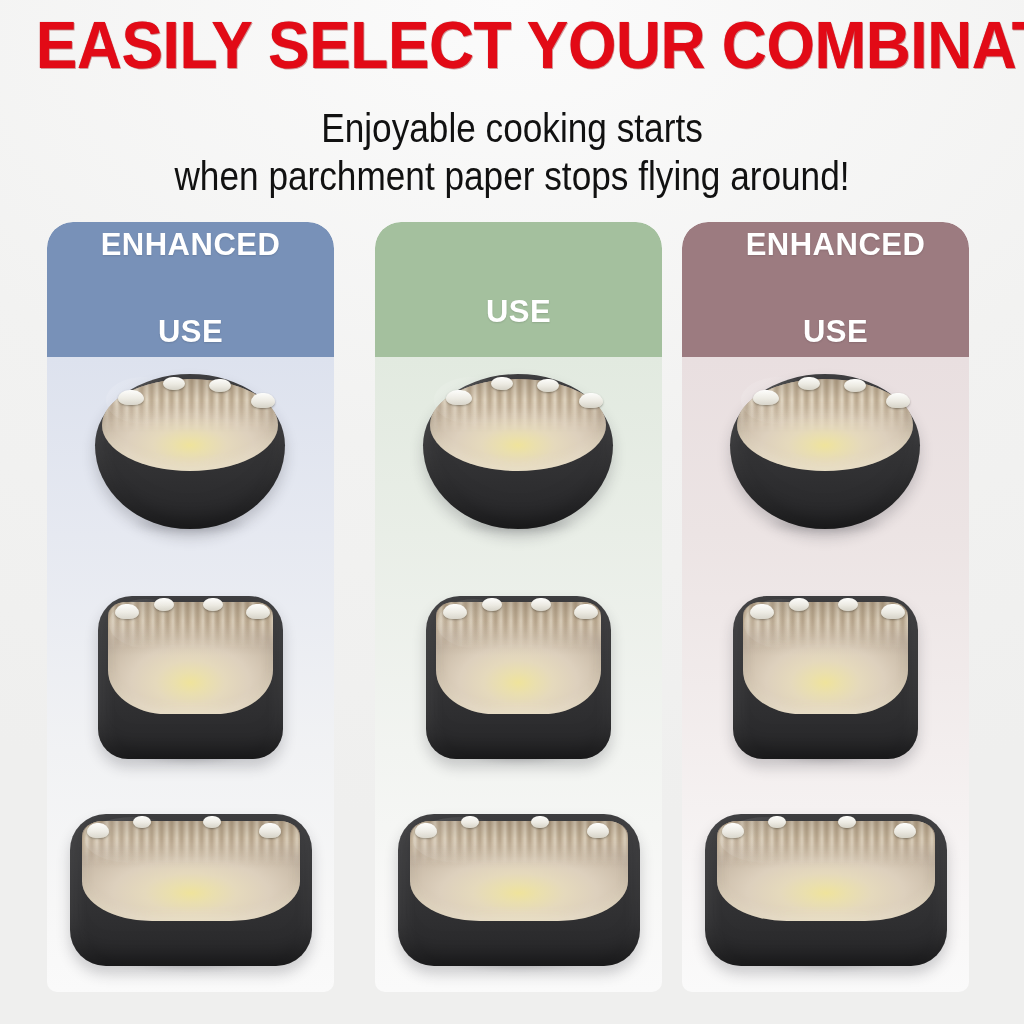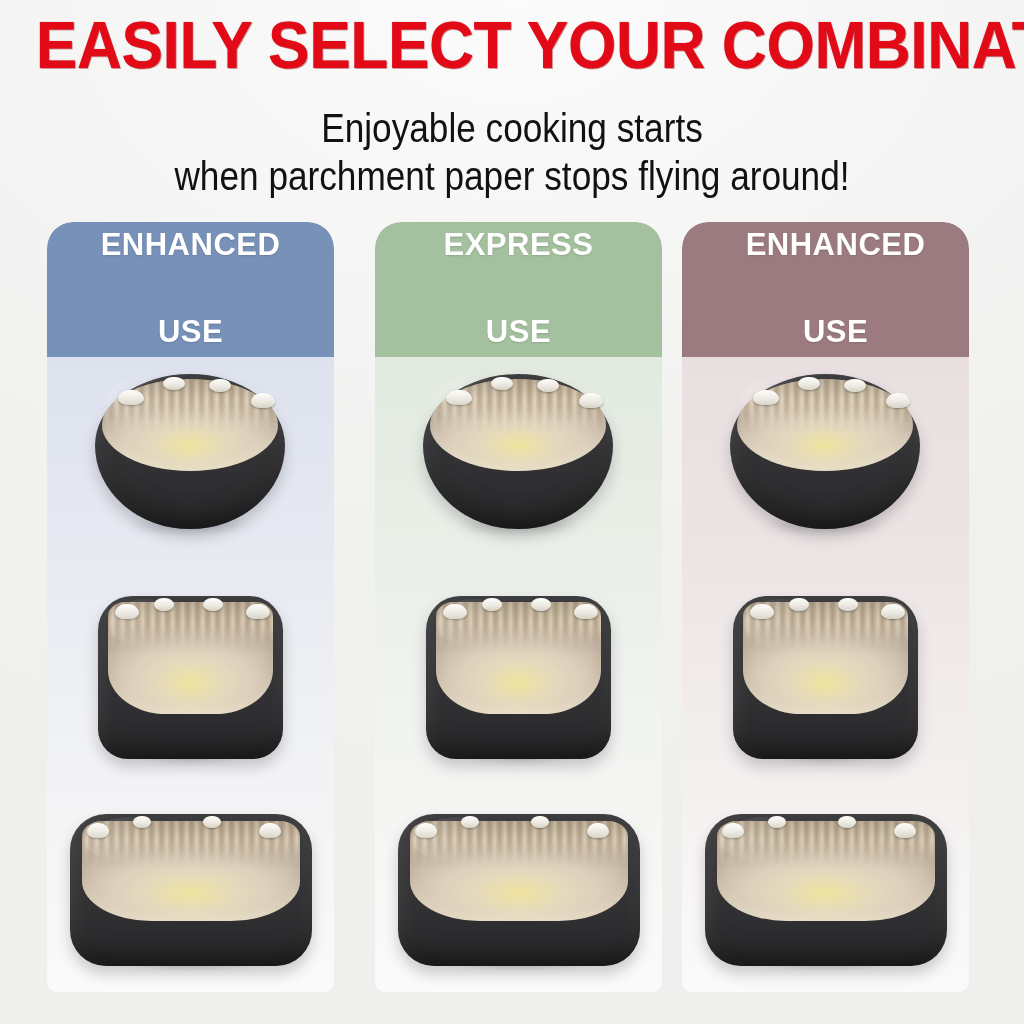--- a/index.html
+++ b/index.html
@@ -197,21 +197,20 @@
           <span>ENHANCED</span>
           <span class="l2">USE</span>
         </div>
       </div>
       <div class="col-body"></div>
     </div>
 
     <div class="col c1">
       <div class="col-head">
         <div class="htxt">
-          <span>EXPRESS</span>
           <span class="l2">USE</span>
         </div>
       </div>
       <div class="col-body"></div>
     </div>
 
     <div class="col c2">
       <div class="col-head">
         <div class="htxt">
           <span>ENHANCED</span>

